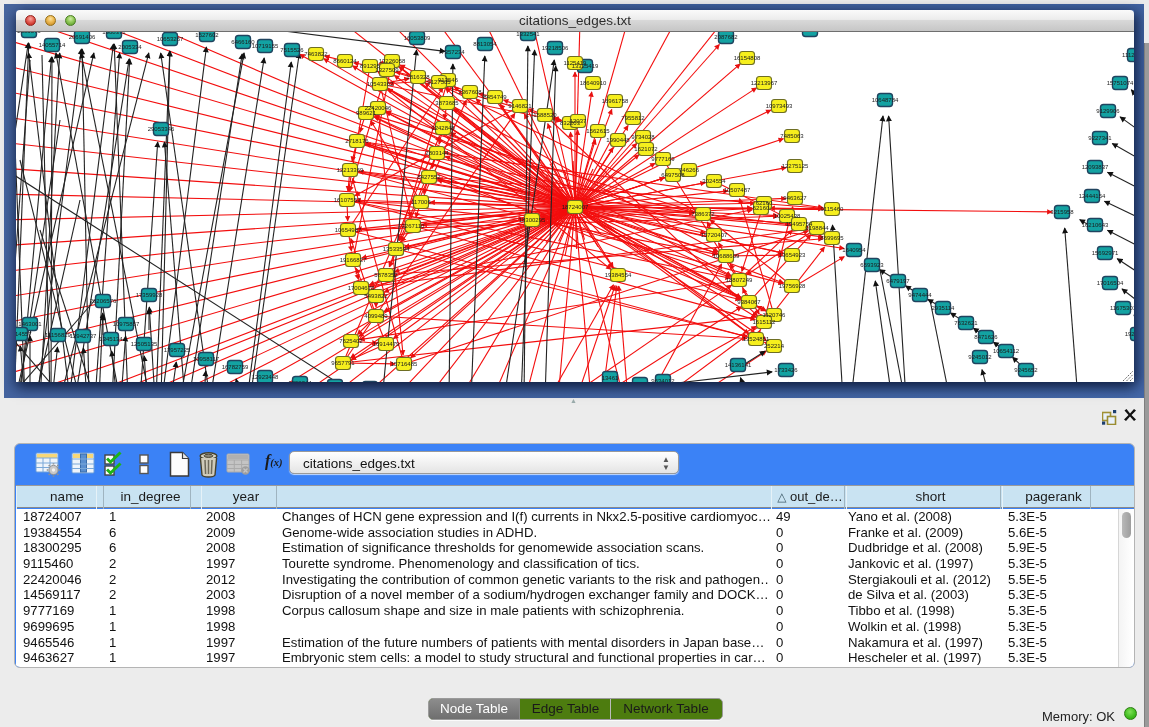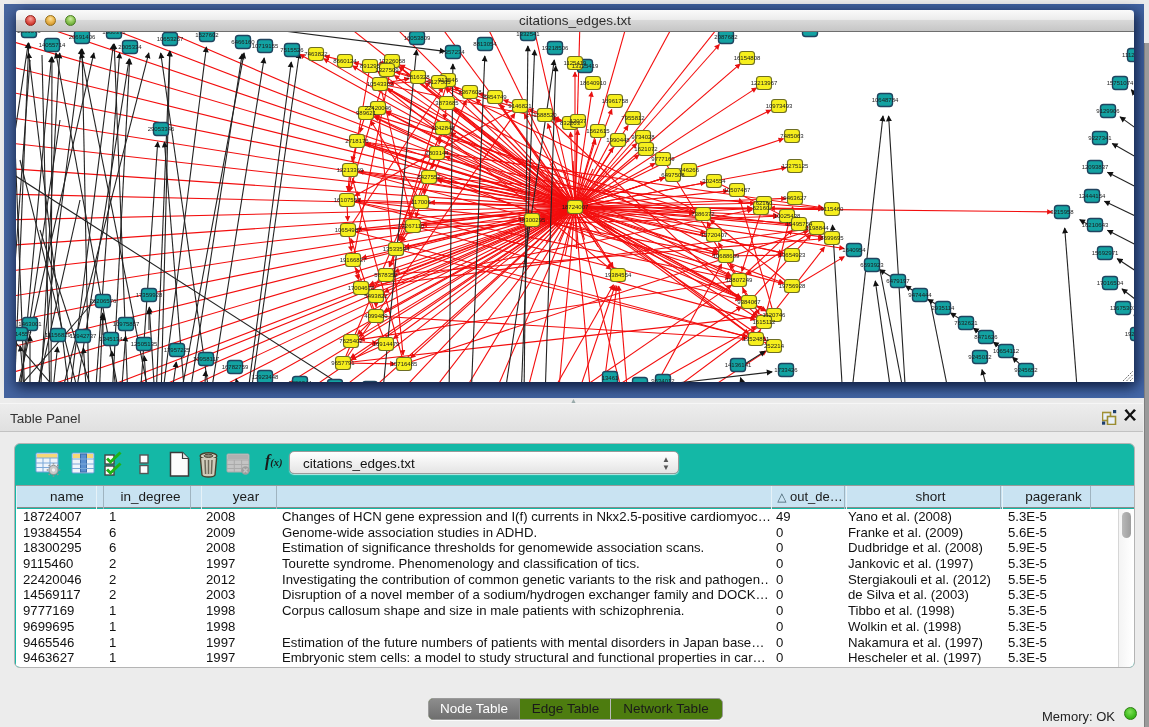--- a/index.html
+++ b/index.html
@@ -27,21 +27,21 @@
 #rstrip2 { position:absolute; right:0; top:43px; width:5px; height:684px; background:#9a9a9a; border-left:1px solid #7e7e7e; }
 
 
 #tp-head { position:absolute; left:0; top:403px; width:1143px; height:29px;
   background:linear-gradient(#ededed,#e0e0e0); border-top:1px solid #f6f6f6; border-bottom:1px solid #c2c2c2; }
 #tp-head .t { position:absolute; left:10px; top:7px; font-size:13.5px; color:#333; }
 #grip { position:absolute; left:570px; top:397px; width:10px; height:5px; color:#9aa; font-size:7px; }
 #float-ic { position:absolute; left:1102px; top:410px; width:15px; height:15px; }
 #close-ic { position:absolute; left:1123px; top:408px; width:16px; height:17px; font-size:15px; font-weight:bold; color:#111; }
 #panel { position:absolute; left:14px; top:443px; width:1121px; height:225px;
-  background:#14b8a6; border:1px solid #b4b4b4; border-radius:6px; overflow:hidden; }
+  background:#3b82f6; border:1px solid #b4b4b4; border-radius:6px; overflow:hidden; }
 
 #toolbar { position:absolute; left:0; top:0; width:100%; height:39px; }
 .tbi { position:absolute; top:7px; }
 #dd { position:absolute; left:274px; top:7px; width:390px; height:23px; border:1px solid #9a9a9a; border-radius:5px;
   background:linear-gradient(#ffffff,#efefef 60%,#e4e4e4); box-shadow:0 1px 1px rgba(255,255,255,.7); }
 #dd .txt { position:absolute; left:13px; top:3.5px; font-size:13.5px; color:#111; }
 #dd .stp { position:absolute; right:8px; top:3.5px; font-size:8px; color:#555; line-height:8px; text-align:center; }
 
 #thead { position:absolute; left:1px; top:41px; width:1118px; height:23px; background:#c9e3f2; border-top:1px solid #9a9a9a; border-bottom:1px solid #8a8a8a;}
 #thead .h { position:absolute; top:0; height:23px; border-right:1px solid #9fb4c0; border-left:1px solid #e6f2f8; font-size:13.5px; color:#1b1b1b; text-align:center; line-height:22px; padding-left:14px; white-space:nowrap; overflow:hidden; }
@@ -741,23 +741,20 @@
             <g stroke="#686868" stroke-width="1" stroke-dasharray="2,1.3" fill="none">
               <path d="M1107,349 L1117,339 M1110.5,349 L1117,342.5 M1114,349 L1117,346"></path>
             </g>
           </svg>
         </div>
     </div>
   </div>
   <div id="rstrip1"></div>
     <div id="rstrip2"></div>
   <div id="grip">▲</div>
-  <div id="tp-head">
-      <div class="t">Table Panel</div>
-    </div>
   <div id="float-ic"><svg width="15" height="15">
      <rect x="0.5" y="2.5" width="8" height="8" fill="#e8f0fa" stroke="#a09034" stroke-width="1.6"></rect>
      <rect x="5.5" y="6.5" width="8" height="8" fill="#e8f0fa" stroke="#9a8c30" stroke-width="1.6"></rect>
      <rect x="11" y="0" width="3.2" height="3.2" fill="#1d3f6e"></rect>
         <rect x="0" y="11.5" width="3.2" height="3.2" fill="#1d3f6e"></rect>
   </svg></div>
   <div id="close-ic"><svg width="14" height="14" viewBox="0 0 14 14">
         <path d="M1.5,2.5 L5.5,7 L1,11.5 L3,13 L7,8.5 L11,13 L13,11.5 L8.5,7 L13,2.5 L11,1 L7,5.5 L3.5,1 Z" fill="#111"></path>
       </svg></div>
   <div id="panel">

